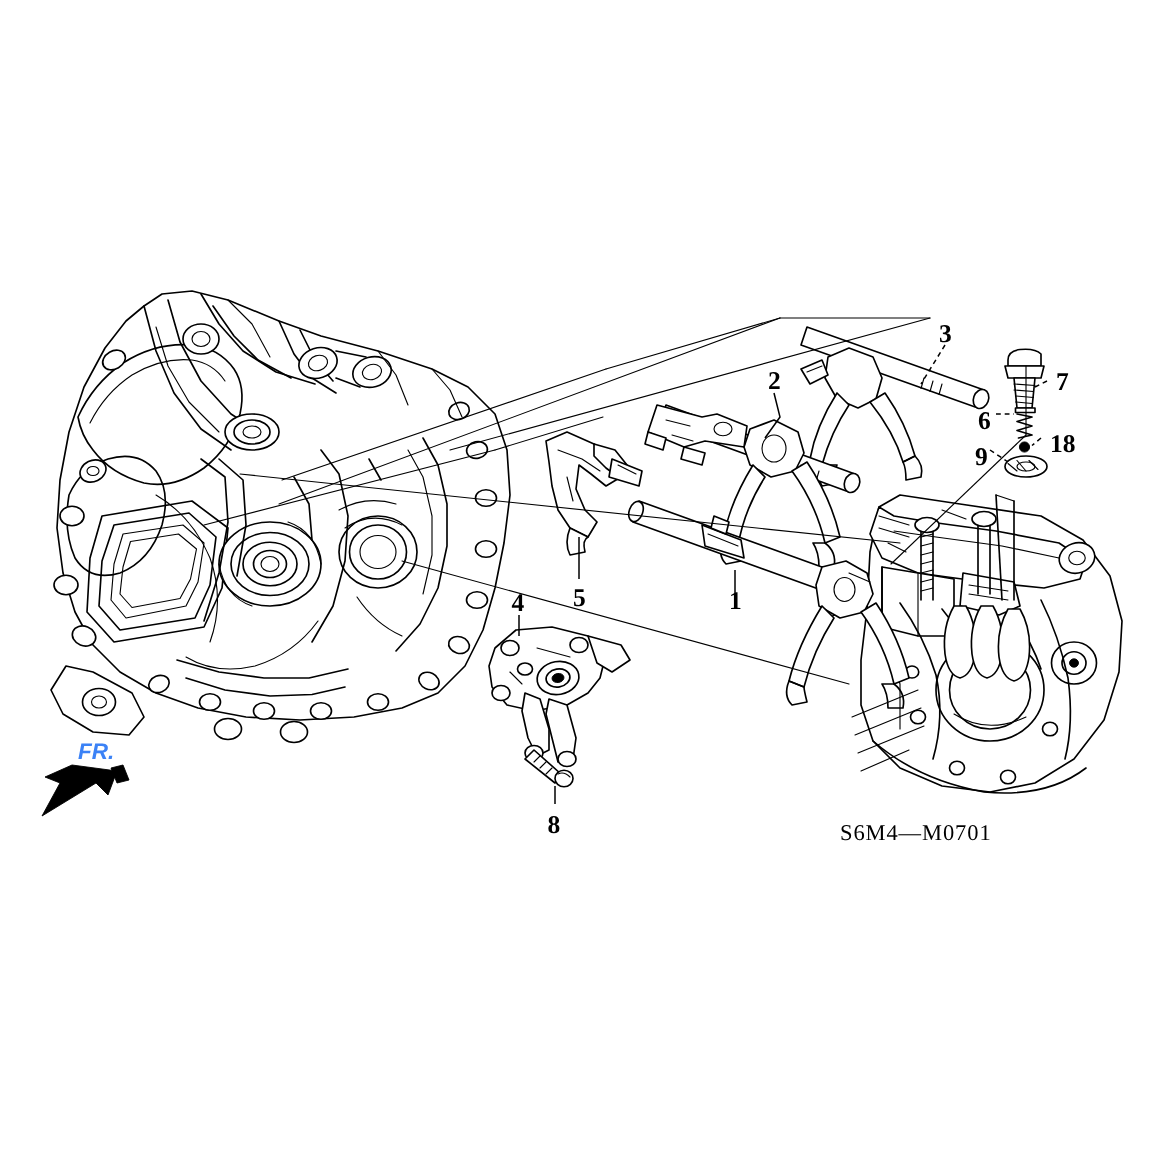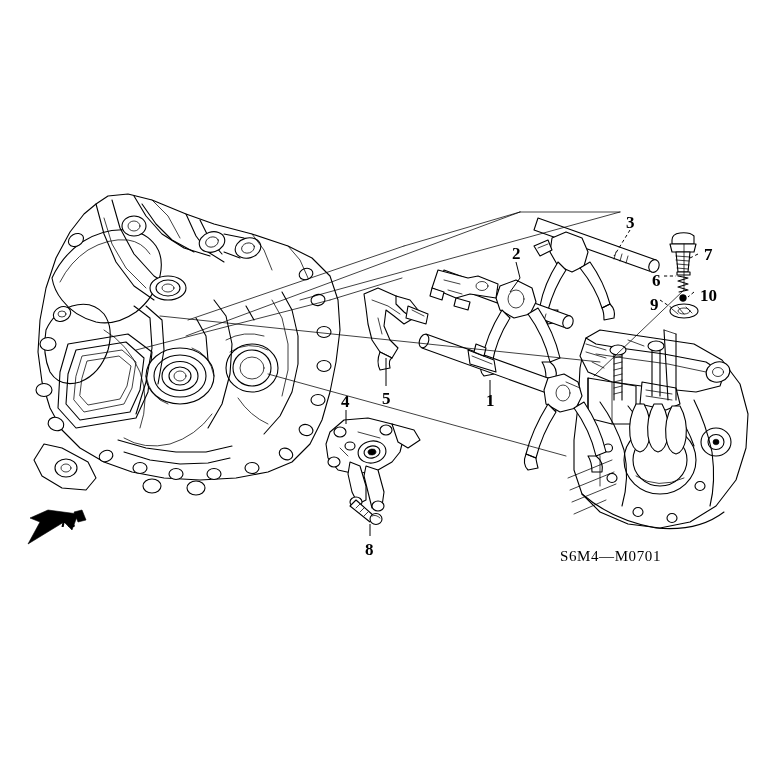--- a/index.html
+++ b/index.html
@@ -52,26 +52,26 @@
     font-family: "Liberation Serif", serif;
     font-size: 15px;
     letter-spacing: 0.6px;
     color: #000000;
     white-space: nowrap;
     pointer-events: auto;
   }
   .fr-label {
     position: absolute;
     left: 52px;
-    top: 513px;
+    top: 493px;
     font-family: "Liberation Sans", sans-serif;
     font-size: 15px;
     font-weight: 700;
     font-style: italic;
-    color: #000000;
+    color: #3b82f6;
     pointer-events: auto;
   }
 </style>
 </head>
 <body>
 
 <div id="stage">
 
   <svg id="diagram" viewBox="0 0 768 768" xmlns="http://www.w3.org/2000/svg">
     <defs>
@@ -488,20 +488,20 @@
     <span class="callout-num" style="left:382px; top:390px;">5</span>
 
     <span class="callout-num" style="left:652px; top:272px;">6</span>
 
     <span class="callout-num" style="left:704px; top:246px;">7</span>
 
     <span class="callout-num" style="left:365px; top:541px;">8</span>
 
     <span class="callout-num" style="left:650px; top:296px;">9</span>
 
-    <span class="callout-num" style="left:700px; top:287px;">10</span>
+    <span class="callout-num" style="left:700px; top:287px;">18</span>
 
     <span class="part-code">S6M4—M0701</span>
 
     <span class="fr-label">FR.</span>
   </div>
 
 </div>
 
 </body></html>

